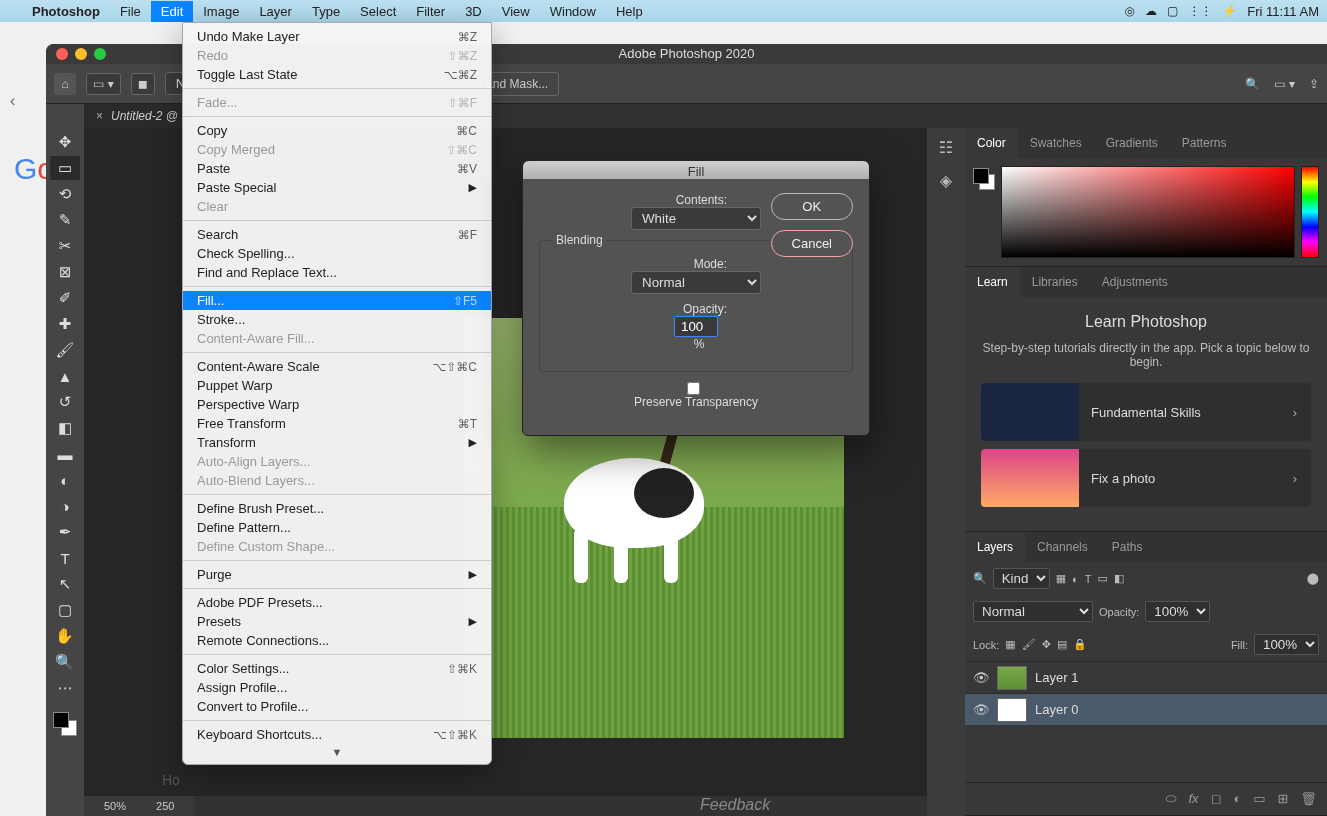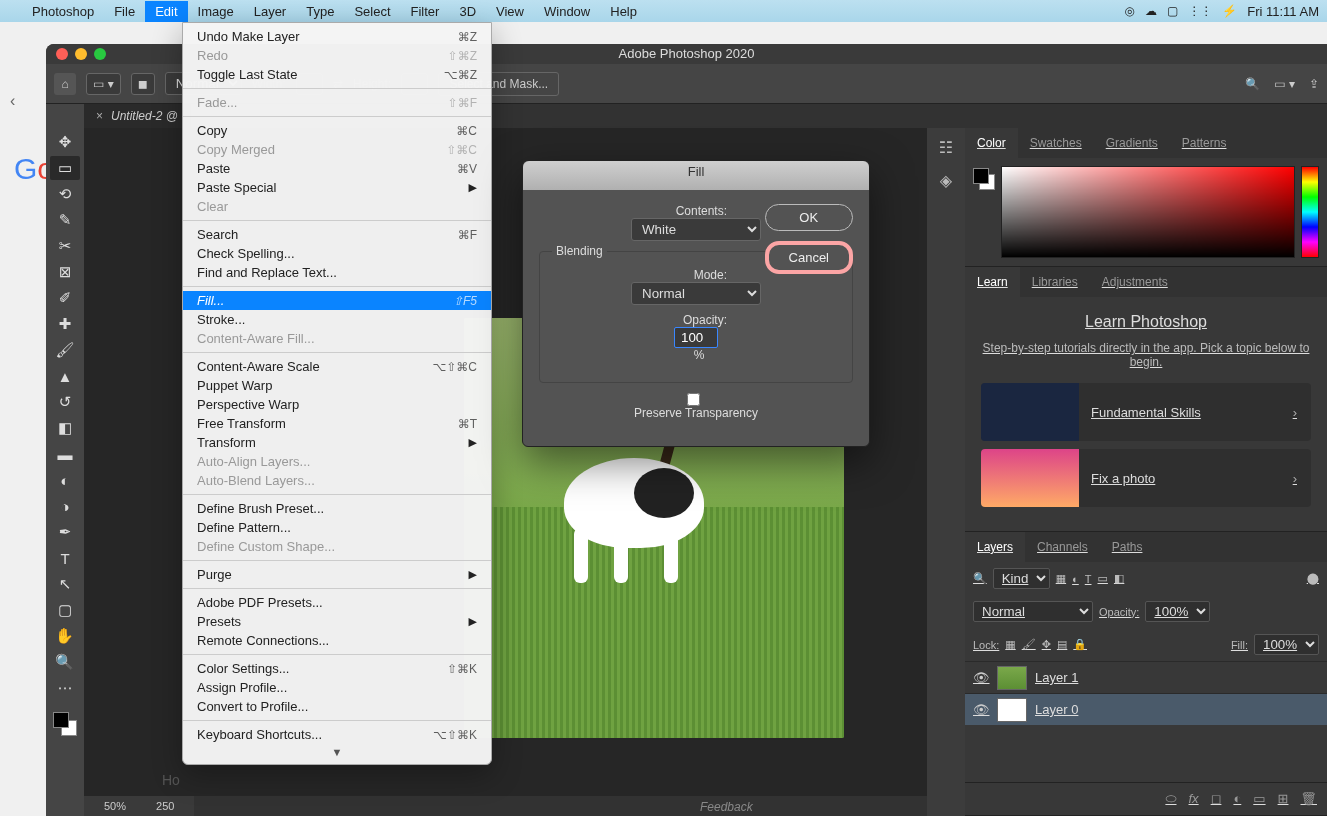--- a/index.html
+++ b/index.html
@@ -2,21 +2,21 @@
 <html><head>
 <meta charset="utf-8">
 <style>
   * { box-sizing: border-box; margin: 0; padding: 0; font-family: -apple-system, "Helvetica Neue", Arial, sans-serif; }
   body { width: 1327px; height: 816px; overflow: hidden; background: #f0f0f0; position: relative; font-size: 13px; }
 
   
   .menubar { position: absolute; top: 0; left: 0; right: 0; height: 22px; background: linear-gradient(#bce0f0,#a9d6ea); display: flex; align-items: center; padding: 0 8px; gap: 0; font-size: 13px; color: #222; }
   .menubar .apple { font-size: 15px; padding: 0 10px 0 4px; }
   .menubar .item { padding: 3px 10px; }
-  .menubar .item.bold { font-weight: 400; }
+  .menubar .item.bold { font-weight: 700; }
   .menubar .item.selected { background: #0a84ff; color: #fff; }
   .menubar .spacer { flex: 1; }
   .menubar .status { display: flex; gap: 10px; align-items: center; font-size: 12px; }
   .menubar .status .clock { font-size: 13px; }
 
   
   .ps-window { position: absolute; top: 44px; left: 46px; right: 0; bottom: 0; background: #323232; color: #ddd; border-top-left-radius: 8px; overflow: hidden; }
   .ps-traffic { position:absolute; top:4px; left:10px; display:flex; gap:7px; }
   .ps-traffic span { width:12px;height:12px;border-radius:50%; }
   .ps-traffic .r { background:#ff5f57;} .ps-traffic .y{background:#ffbd2e;} .ps-traffic .g{background:#28c940;}
@@ -54,46 +54,46 @@
   .photo .dog { position:absolute; top:100px; left:60px; width:220px; height:180px; }
   .photo .dog .body { position:absolute; top:40px; left:40px; width:140px; height:90px; background:#fff; border-radius:50% 50% 45% 45%;}
   .photo .dog .spot { position:absolute; top:50px; left:110px; width:60px; height:50px; background:#222; border-radius:50%;}
   .photo .dog .tail { position:absolute; top:0; left:140px; width:10px; height:60px; background:#3a2a1a; border-radius:5px; transform:rotate(15deg);}
   .photo .dog .leg { position:absolute; width:14px; height:55px; background:#fff; border-radius:6px;}
 
   
   .menu { position:absolute; top:22px; left:182px; width:310px; background:rgba(244,244,244,0.98); border:1px solid #aaa; border-radius:0 0 6px 6px; box-shadow:0 10px 30px rgba(0,0,0,0.3); padding:4px 0; font-size:13px; color:#222; z-index:100;}
   .menu .row { display:flex; align-items:center; height:19px; padding:0 14px; }
   .menu .row.disabled { color:#999; }
-  .menu .row.selected { background:#0a84ff; color:#fff;font-style:italic;}
+  .menu .row.selected { background:#0a84ff; color:#fff;}
   .menu .row .lbl { flex:1; }
   .menu .row .sc { color:inherit; opacity:0.7; font-size:12px;}
   .menu .row .arr { font-size:11px;}
   .menu hr { border:none; border-top:1px solid #ccc; margin:4px 0;}
   .menu .expand { text-align:center; font-size:11px; color:#555; padding:2px 0;}
 
   
   .dialog { position:absolute; top:160px; left:522px; width:348px; background:#535353; border:1px solid #222; border-radius:6px; box-shadow:0 15px 40px rgba(0,0,0,0.5); color:#ddd; font-size:12px; z-index:200;}
-  .dialog .titlebar { height:29px; background:linear-gradient(#cfcfcf,#b0b0b0); border-radius:6px 6px 0 0; text-align:center; line-height:22px; color:#333; font-size:13px;}
+  .dialog .titlebar { height:18px; background:linear-gradient(#cfcfcf,#b0b0b0); border-radius:6px 6px 0 0; text-align:center; line-height:22px; color:#333; font-size:13px;}
   .dialog .body { padding:14px 16px 18px 16px; position:relative;}
   .dialog .grp { border:1px solid #444; border-radius:4px; padding:10px 12px 12px 12px; margin-top:10px;}
   .dialog .grp .legend { position:relative; top:-18px; background:#535353; padding:0 4px; display:inline-block; color:#ddd;}
   .dialog label { display:inline-block; text-align:right; width:68px; margin-right:6px; color:#ddd;}
   .dialog select { background:#3a3a3a; color:#ddd; border:1px solid #666; padding:2px 6px; border-radius:3px; width:130px;}
   .dialog input[type=text]{ background:#3a3a3a; color:#fff; border:1px solid #3a87ff; padding:2px 6px; width:44px; border-radius:2px;}
   .dialog .btncol { position:absolute; top:14px; right:16px; display:flex; flex-direction:column; gap:10px;}
-  .dialog button { background:#535353; color:#eee; border:4px solid #fca5a5; border-radius:14px; padding:5px 20px; font-size:13px;}
+  .dialog button { background:#535353; color:#eee; border:1px solid #fca5a5; border-radius:14px; padding:5px 20px; font-size:13px;}
   .dialog button.primary { border:1.5px solid #bbb; }
   .dialog .field { margin-bottom:8px; display:flex; align-items:center;flex-direction:column;}
   .dialog input[type=checkbox]{ margin-right:6px;}
 
   
   .rpanel { position:absolute; top:84px; right:0; bottom:0; width:400px; background:#454545; display:flex;}
   .rpanel .rail { width:38px; background:#3c3c3c; display:flex; flex-direction:column; align-items:center; padding-top:10px; gap:14px; font-size:16px; color:#bbb;}
-  .rpanel .stack { flex:1; display:flex; flex-direction:column; background:#c2410c;text-decoration:underline;}
+  .rpanel .stack { flex:1; display:flex; flex-direction:column; background:#c2410c;}
   .panel { background:#383838; border-bottom:1px solid #222;}
   .ptabs { display:flex; background:#323232; height:30px; align-items:center; font-size:12px;}
   .ptabs .t { padding:0 12px; height:100%; display:flex; align-items:center; color:#999;}
   .ptabs .t.active { background:#383838; color:#fff;}
   .colorpanel .body { display:flex; padding:8px; gap:6px;}
   .colorpanel .sw { width:22px; height:22px; position:relative; margin-top:2px;}
   .colorpanel .sw .fg{position:absolute;top:0;left:0;width:16px;height:16px;background:#000;border:1px solid #888;}
   .colorpanel .sw .bg{position:absolute;bottom:0;right:0;width:16px;height:16px;background:#fff;border:1px solid #888;}
   .colorpanel .grad { flex:1; height:92px; background:linear-gradient(to right,#fff,#f00), linear-gradient(to bottom,transparent,#000); background-blend-mode:multiply; border:1px solid #222;}
   .colorpanel .hue { width:18px; height:92px; background:linear-gradient(#f00,#ff0,#0f0,#0ff,#00f,#f0f,#f00); border:1px solid #222;}
@@ -111,21 +111,21 @@
   .layerspanel .row.sel { background:#4a5a6a;}
   .layerspanel .eye { width:16px; color:#ccc;}
   .layerspanel .thumb { width:30px; height:24px; background:#fff; border:1px solid #666;}
   .layerspanel .thumb.img { background:linear-gradient(#7aa84a,#5c8f34);}
   .layerspanel .footer { display:flex; justify-content:flex-end; gap:12px; padding:8px 10px; color:#999; font-size:13px; border-top:1px solid #222;}
 
   
   .google { position:absolute; top:152px; left:14px; font-family:serif; font-size:30px; display:flex;}
   .google span:nth-child(1){color:#4285f4;} .google span:nth-child(2){color:#ea4335;}
   .browser-icons { position:absolute; top:92px; left:10px; display:flex; gap:8px; font-size:16px; color:#666;}
-  .feedback { position:absolute; bottom:2px; left:700px; font-size:12px; font-style:italic; color:#888;}
+  .feedback { position:absolute; bottom:2px; left:700px; font-size:16px; font-style:italic; color:#888;}
   .ho { position:absolute; bottom:28px; left:162px; font-size:14px; color:#555;}
 </style>
 </head>
 <body>
 
 <div class="menubar">
   <span class="apple"></span>
   <span class="item bold">Photoshop</span>
   <span class="item">File</span>
   <span class="item selected">Edit</span>

